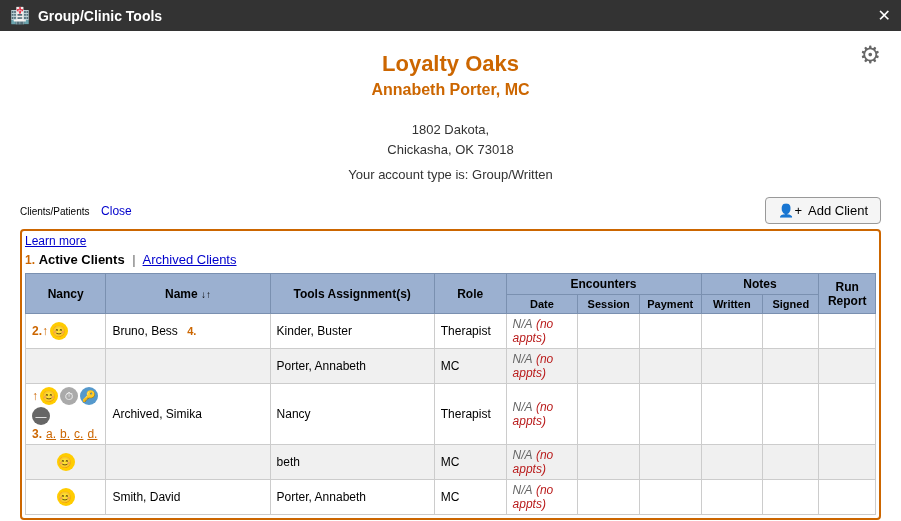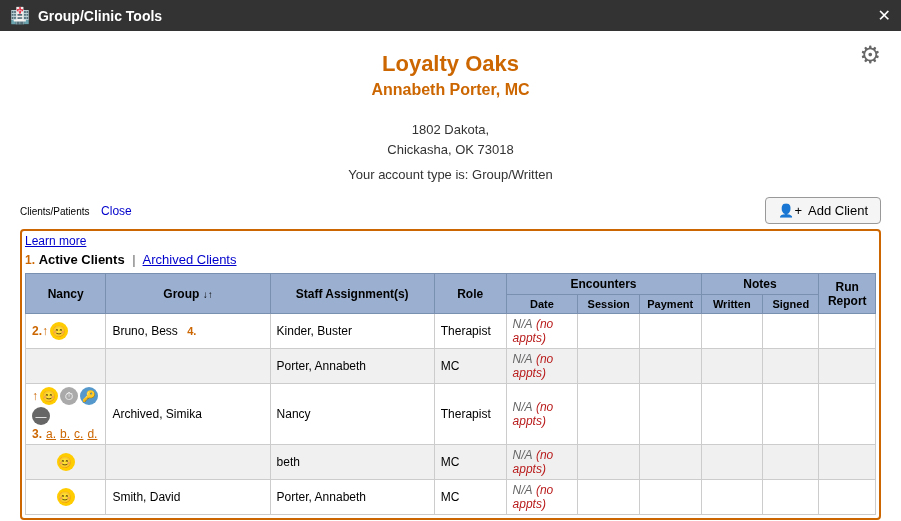--- a/index.html
+++ b/index.html
@@ -155,25 +155,25 @@
         <span class="tab-link">Archived Clients</span>
       </div>
 
       <table class="clients-table">
         <thead>
           <tr>
             <th rowspan="2" class="col-tools">
               <span>Nancy</span>
             </th>
             <th rowspan="2" class="col-name">
-              <span>Group</span>
+              <span>Name</span>
               <span class="sort-arrows">↓↑</span>
             </th>
             <th rowspan="2" class="col-staff">
-              <span>Staff Assignment(s)</span>
+              <span>Tools Assignment(s)</span>
             </th>
             <th rowspan="2" class="col-role">
               <span>Role</span>
             </th>
             <th colspan="3" class="header-group">
               <span>Encounters</span>
             </th>
             <th colspan="2" class="header-group">
               <span>Notes</span>
             </th>

